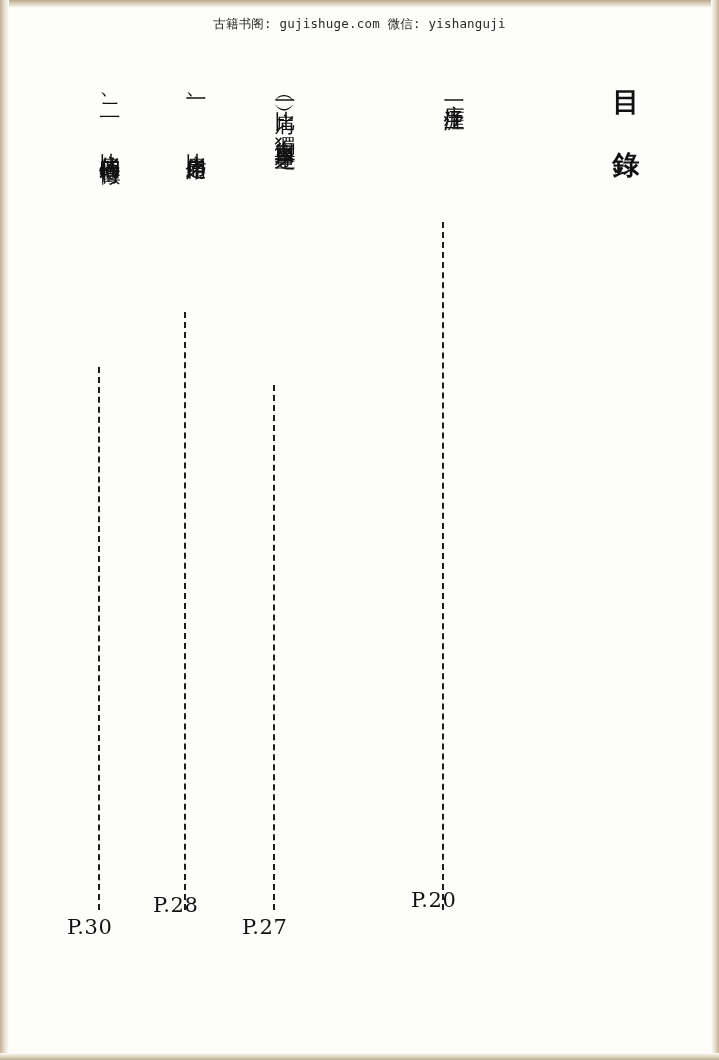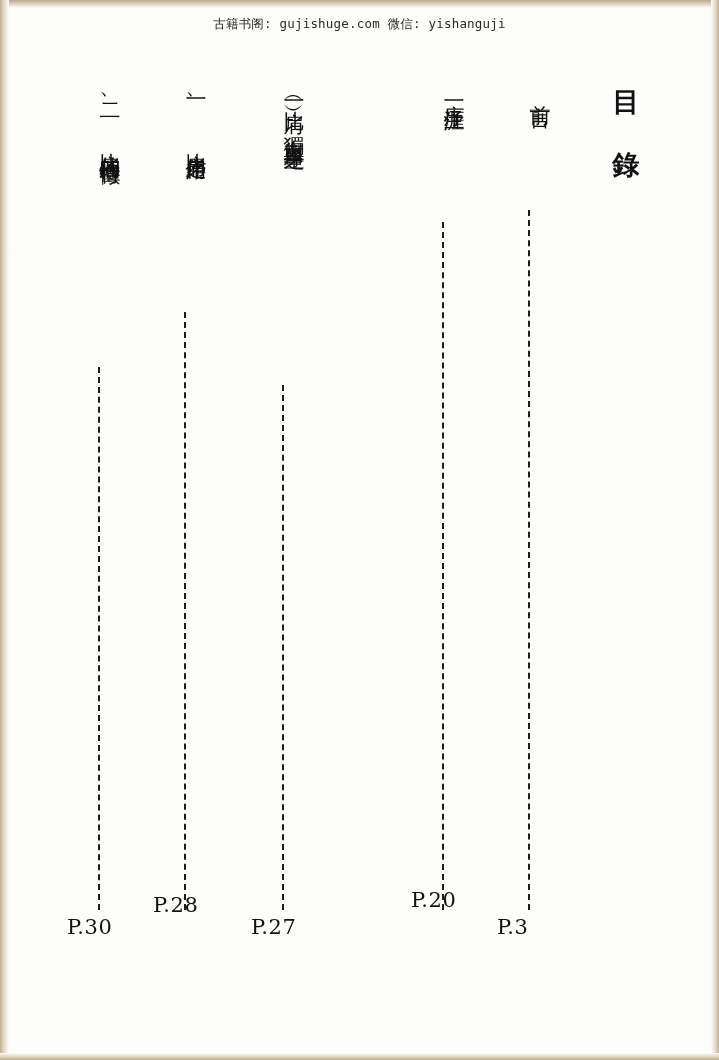--- a/index.html
+++ b/index.html
@@ -124,31 +124,26 @@
   <div class="edge-right"></div>
   <div class="edge-bottom"></div>
 
   <div class="watermark">古籍书阁: gujishuge.com 微信: yishanguji</div>
 
   <div class="toc">
 
     <div class="column" id="heading-col" style="left: 596px;">
       <div class="col-title size-xl">目 錄</div>
     </div>
-  <div class="column" style="left: 506px;">
-        <div class="col-title size-md" style="top: 18px;">前言</div>
-        <div class="leader" style="top: 140px; height: 700px;"></div>
-        <div class="page-num" style="top: 845px;">P.3</div>
-      </div>
       <div class="column" style="left: 420px;">
         <div class="col-title size-md" style="top: 18px;">序一生涯</div>
         <div class="leader" style="top: 152px; height: 688px;"></div>
         <div class="page-num" style="top: 818px;">P.20</div>
       </div>
-      <div class="column" style="left: 260px;">
+      <div class="column" style="left: 251px;">
         <div class="col-title size-md" style="top: 18px;">（一）比肩　獨立與自專之星</div>
         <div class="leader" style="top: 315px; height: 525px;"></div>
         <div class="page-num" style="top: 845px;">P.27</div>
       </div>
       <div class="column" style="left: 162px;">
         <div class="col-title size-md" style="top: 18px;">一、　比肩之作用</div>
         <div class="leader" style="top: 242px; height: 598px;"></div>
         <div class="page-num" style="top: 823px;">P.28</div>
       </div>
       <div class="column" style="left: 76px;">

